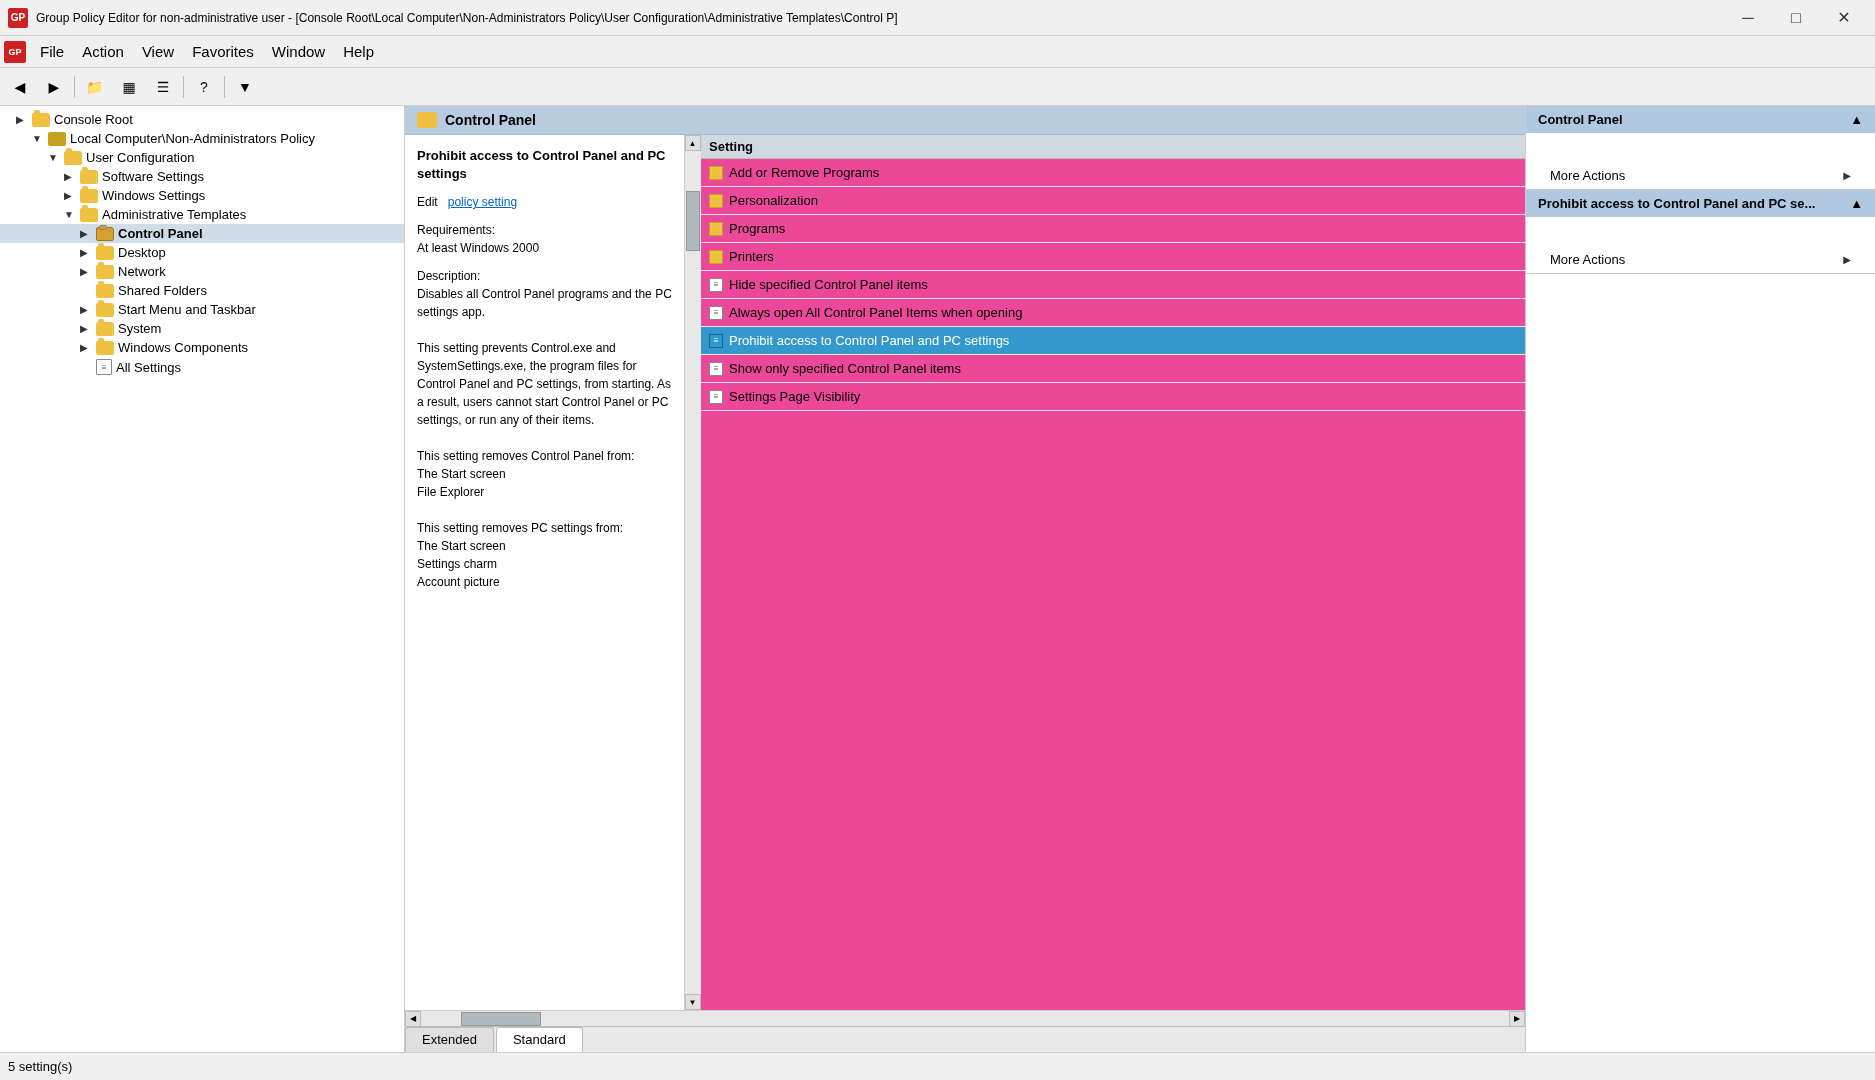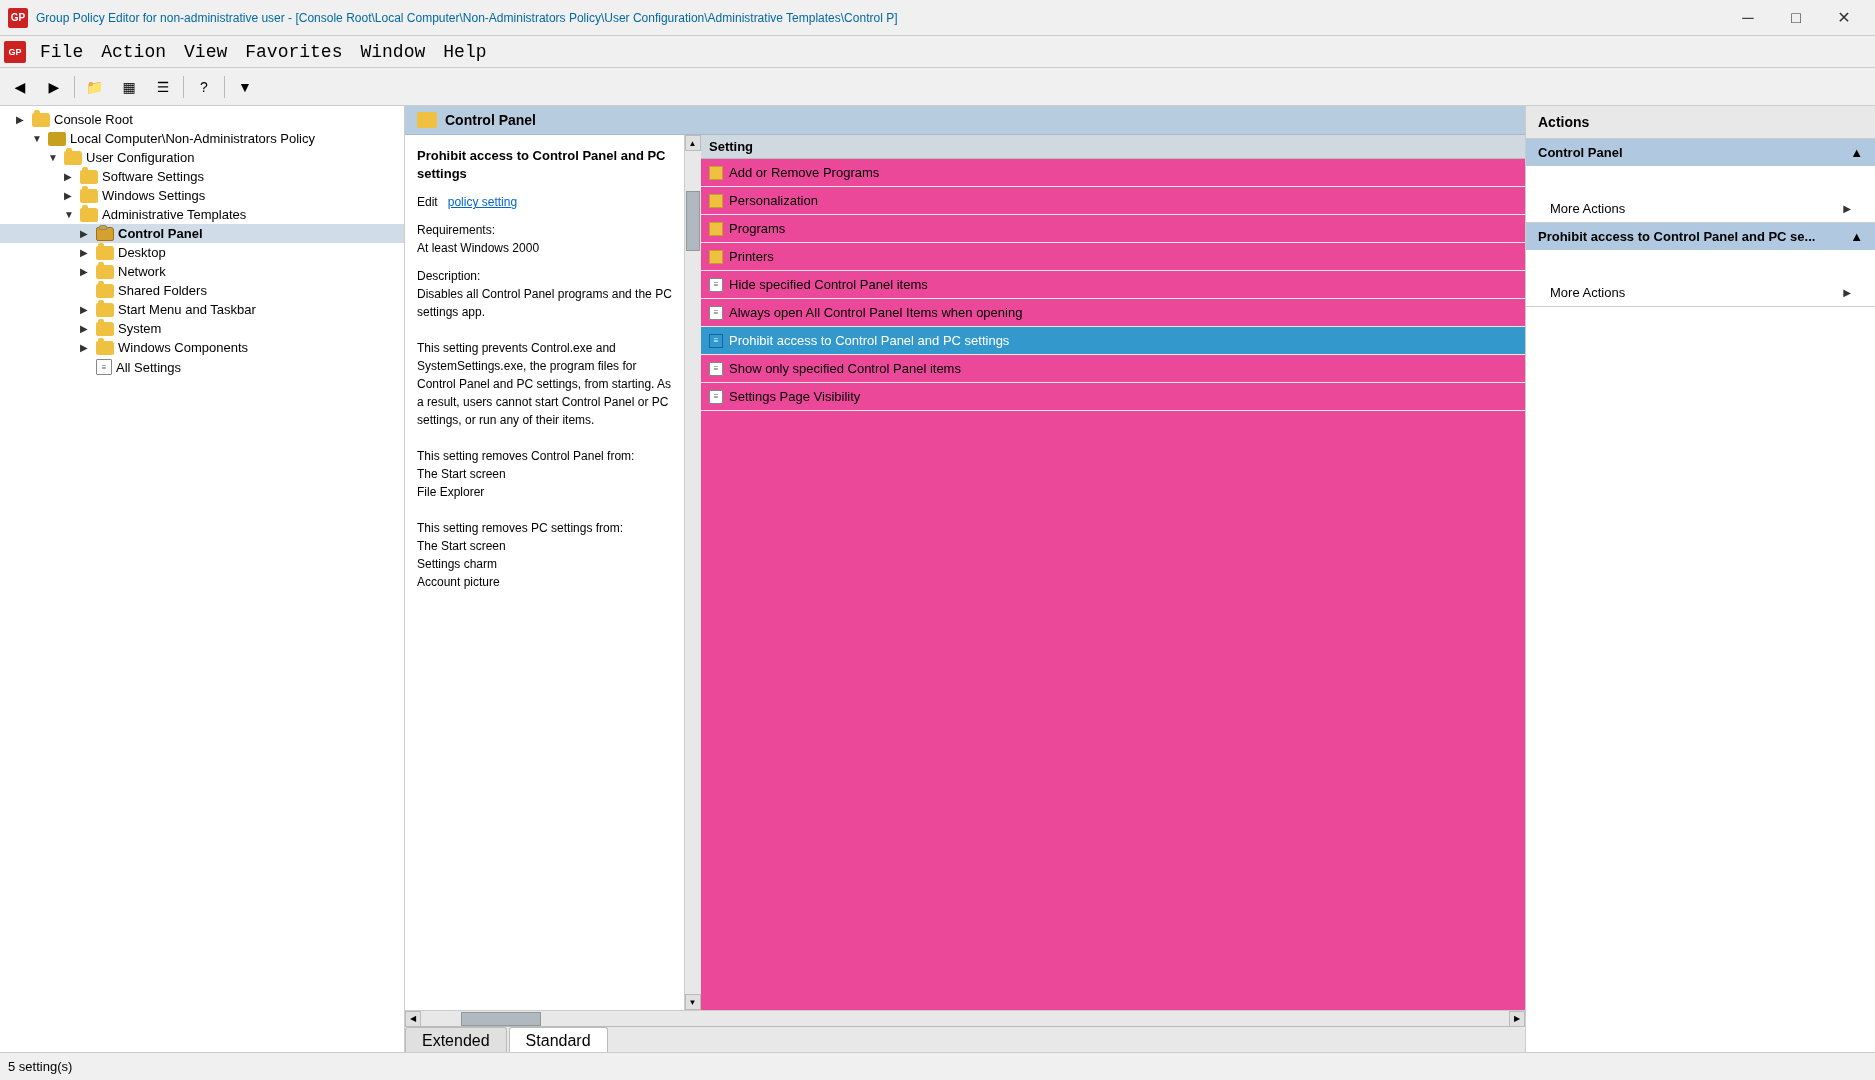--- a/index.html
+++ b/index.html
@@ -34,21 +34,21 @@
       border-radius: 2px;
       display: flex;
       align-items: center;
       justify-content: center;
       font-size: 10px;
       color: white;
       font-weight: bold;
     }
     .title-bar-text {
       font-size: 12px;
-      color: #0369a1;
+      color: #000000;
     }
     .title-bar-controls {
       display: flex;
       gap: 2px;
     }
     .title-btn {
       width: 46px;
       height: 30px;
       border: none;
       background: transparent;
@@ -79,23 +79,22 @@
       align-items: center;
       justify-content: center;
       font-size: 9px;
       color: white;
       font-weight: bold;
       margin-right: 4px;
     }
     .menu-item {
       padding: 4px 8px;
       cursor: pointer;
-      font-size: 18px;
+      font-size: 15px;
       border-radius: 2px;
-      font-family: Liberation Mono, monospace;
     }
 
     
     .toolbar {
       background: #f0f0f0;
       height: 38px;
       display: flex;
       align-items: center;
       padding: 0 4px;
       border-bottom: 1px solid #ccc;
@@ -360,21 +359,21 @@
       display: flex;
       border-top: 1px solid #bbb;
       background: #e8e8e8;
       height: 26px;
     }
     .tab {
       padding: 4px 16px;
       border: 1px solid #bbb;
       border-bottom: none;
       cursor: pointer;
-      font-size: 16px;
+      font-size: 13px;
       background: #e0e0e0;
       margin-right: 2px;
       border-radius: 3px 3px 0 0;
     }
     .tab.active {
       background: white;
       border-bottom: 1px solid white;
       margin-bottom: -1px;
     }
 
@@ -689,21 +688,20 @@
       <div class="h-scroll-btn">▶</div>
     </div>
 
     <div class="tab-bar">
       <div class="tab">Extended</div>
       <div class="tab active">Standard</div>
     </div>
   </div>
 
   <div class="right-pane">
-    <div class="actions-header">Actions</div>
 
     <div class="actions-section">
       <div class="actions-section-title active">
         <span>Control Panel</span>
         <span>▲</span>
       </div>
       <div class="actions-item">
         <span>More Actions</span>
         <span class="arrow-right">▶</span>
       </div>

